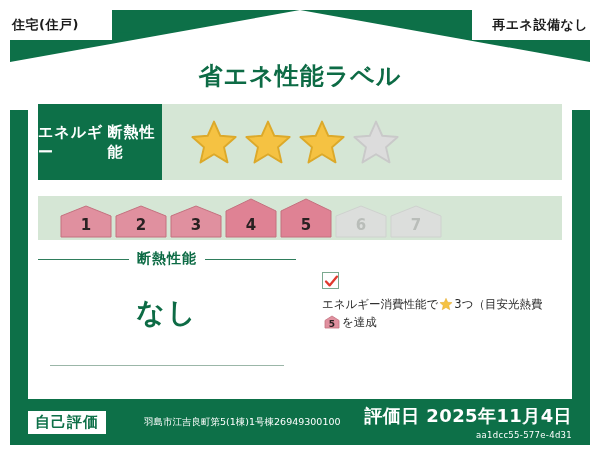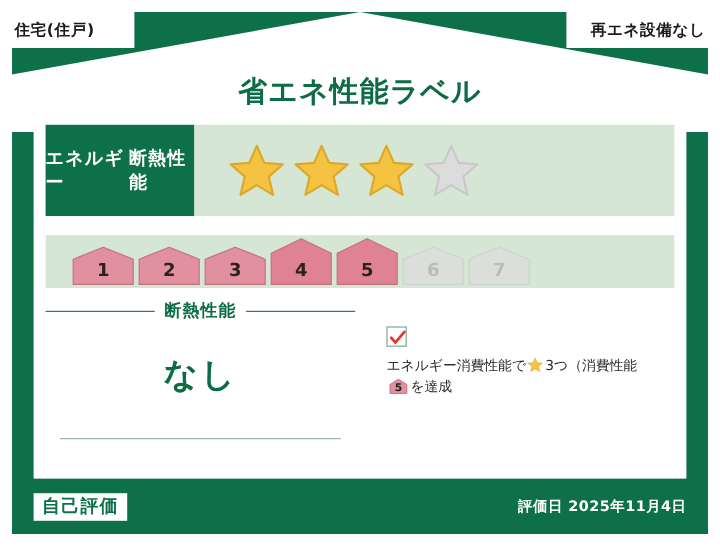--- a/index.html
+++ b/index.html
@@ -175,21 +175,21 @@
   }
   #self-eval-badge{
     background:#ffffff;color:#0d7048;font-weight:bold;font-size:15px;
     padding:2px 7px;letter-spacing:1px;flex:0 0 auto;
   }
   #address{
     color:#ffffff;font-size:9.5px;margin-left:7px;white-space:nowrap;
   }
   .foot-left{display:flex;align-items:center;min-width:0;gap:31px;}
   .foot-right{text-align:right;color:#ffffff;}
-  #eval-date{font-size:12px;font-weight:bold;letter-spacing:.4px;}
+  #eval-date{font-size:18px;font-weight:bold;letter-spacing:.4px;}
   #eval-id{font-size:8.5px;margin-top:2px;letter-spacing:.3px;}
 </style>
 </head>
 <body>
 
 <div id="label-root">
 
   <div class="roof-green"></div>
   <div class="green-shell"></div>
   <div class="roof-white"></div>
@@ -290,36 +290,38 @@
         <span class="zeh-check">
           <svg width="15" height="15" viewBox="0 0 15 15" aria-hidden="true">
             <path d="M2 7.5 L5.6 11.4 L13 2.6" fill="none" stroke="#e03a2f" stroke-width="2.3" stroke-linecap="round" stroke-linejoin="round"></path>
           </svg>
         </span>
       </div>
       <div id="zeh-desc">
         <span>エネルギー消費性能で</span><span class="inline-star">
           <svg width="14" height="14" viewBox="0 0 24 24" aria-hidden="true">
             <path d="M12 2.2 L15 9 L22.4 9.6 L16.8 14.5 L18.5 21.8 L12 17.9 L5.5 21.8 L7.2 14.5 L1.6 9.6 L9 9 Z" fill="#f5c242" stroke="#e0a92c" stroke-width="0.8" stroke-linejoin="round"></path>
-          </svg></span><span>3つ（消費性能</span><br>
+          </svg></span><span>3つ（目安光熱費</span><br>
         <span class="inline-house">
           <svg width="16" height="14" viewBox="0 0 16 14" aria-hidden="true">
             <path d="M1 5.4 L8 1 L15 5.4 L15 13 L1 13 Z" fill="#e0909f" stroke="#c4717f" stroke-width="0.8" stroke-linejoin="round"></path>
           </svg>
           <span class="n">5</span>
         </span><span>を達成</span>
       </div>
     </div>
 
   </div>
 
   <div id="footer">
     <div id="footer-inner">
       <div class="foot-left">
         <span id="self-eval-badge">自己評価</span>
+        <span id="address">羽島市江吉良町第5(1棟)1号棟26949300100</span>
       </div>
       <div class="foot-right">
         <div id="eval-date">評価日 2025年11月4日</div>
+        <div id="eval-id">aa1dcc55-577e-4d31</div>
       </div>
     </div>
   </div>
 
 </div>
 
 </body></html>

